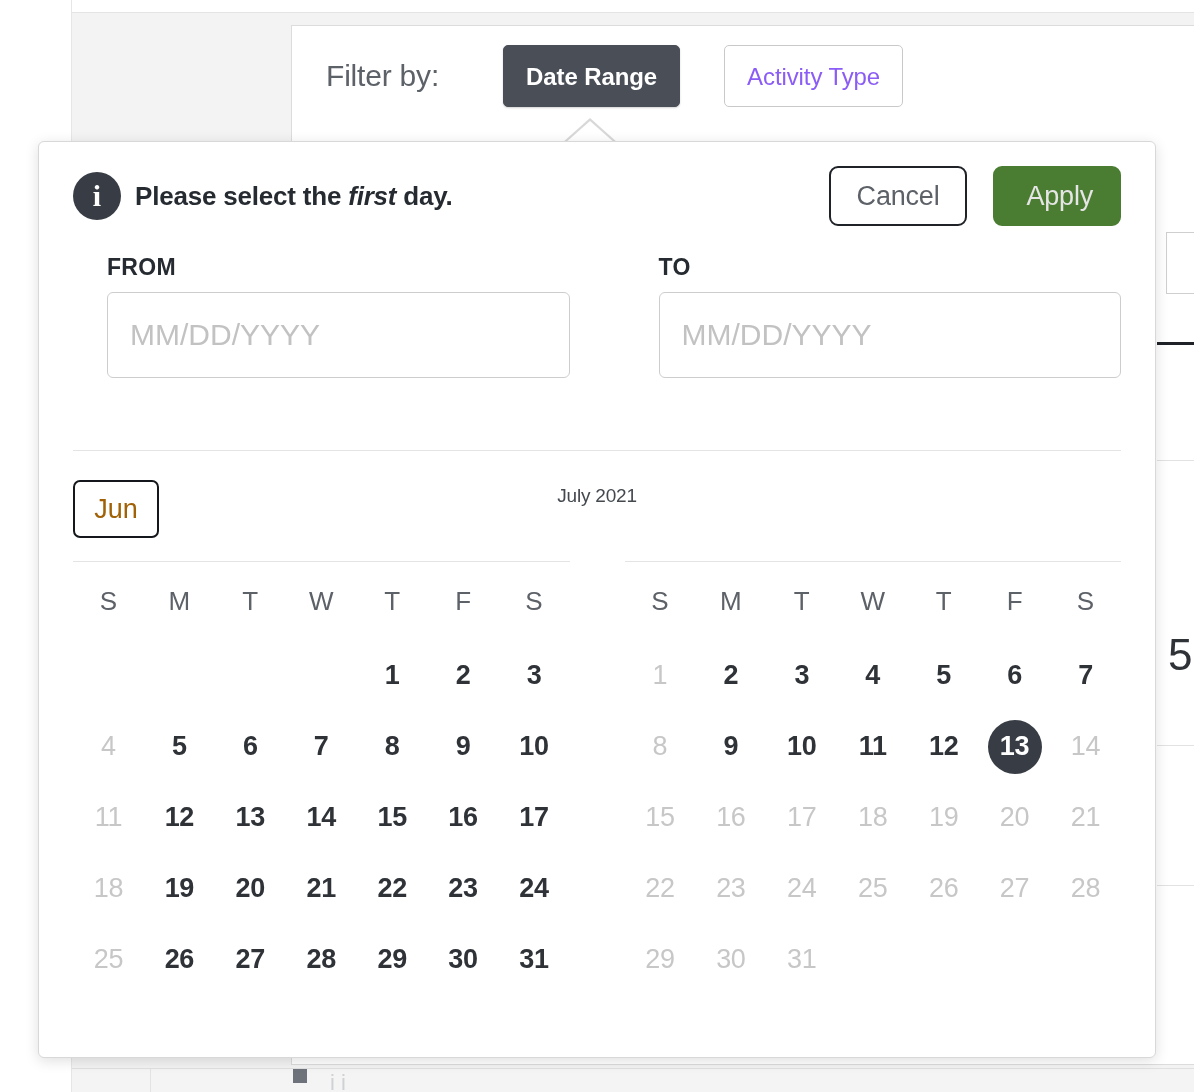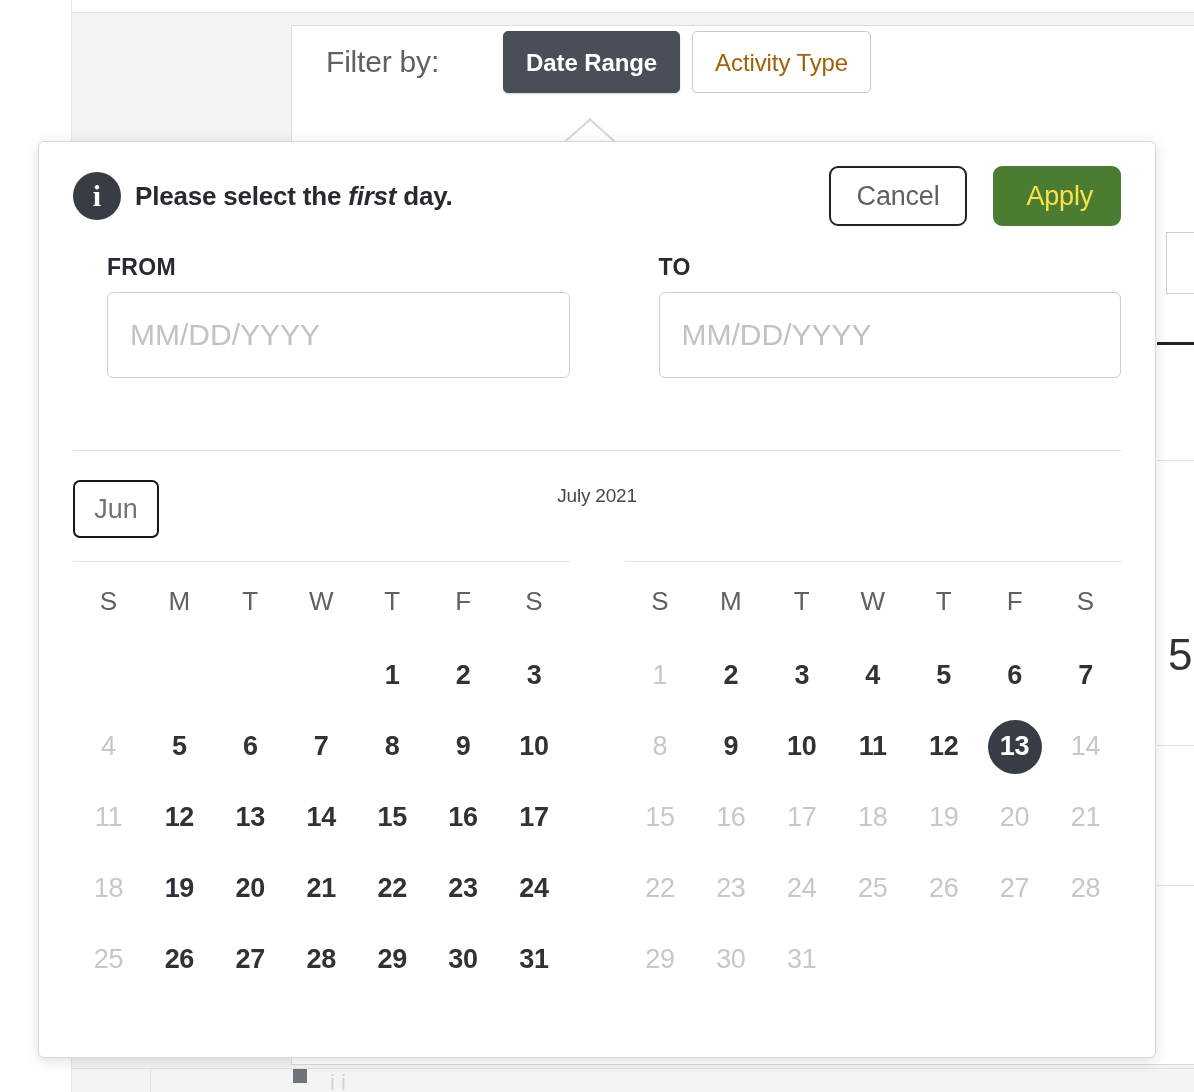--- a/index.html
+++ b/index.html
@@ -44,21 +44,21 @@
     left: 291px; top: 25px;
     width: 903px; height: 1040px;
     background: #ffffff;
     border: 1px solid #dcdcdc;
     border-right: none;
     box-sizing: border-box;
   }
 
   .filter-row {
     position: absolute;
-    left: 291px; top: 14px;
+    left: 291px; top: 28px;
     width: 903px; height: 95px;
     display: flex;
     align-items: center;
     padding-left: 35px;
     box-sizing: border-box;
   }
   .filter-label {
     font-size: 30px;
     color: #5d6168;
     margin-right: 24px;
@@ -76,23 +76,23 @@
   .chip-active {
     background: #4a4f57;
     color: #ffffff;
     border: 1px solid #4a4f57;
     font-weight: 600;
     box-shadow: 0 1px 2px rgba(0,0,0,0.18);
     margin-left: 40px;
   }
   .chip-idle {
     background: #ffffff;
-    color: #a16207;
+    color: #8b5cf6;
     border: 1px solid #c9c9c9;
-    margin-left: 12px;
+    margin-left: 44px;
   }
 
   
   .bg-stub {
     position: absolute;
     background: #ffffff;
     border: 1px solid #cfcfcf;
     box-sizing: border-box;
   }
   .bg-rule {
@@ -214,21 +214,21 @@
     justify-content: center;
     letter-spacing: -0.2px;
   }
   .btn-cancel {
     background: #ffffff;
     color: #5d6168;
     border: 2px solid #1f2328;
   }
   .btn-apply {
     background: #4a7d32;
-    color: #fde047;
+    color: #e5e5e5;
     border: 2px solid #4a7d32;
     padding-left: 31px;
   }
 
   
   .fields {
     display: flex;
     gap: 55px;
     margin-top: 4px;
   }
@@ -280,21 +280,21 @@
   }
   .month-btn {
     position: absolute;
     left: 0; top: 11px;
     height: 58px;
     min-width: 86px;
     padding: 0 16px;
     border: 2px solid #14181c;
     border-radius: 7px;
     background: #ffffff;
-    color: #737373;
+    color: #a16207;
     font-size: 27px;
     display: flex;
     align-items: center;
     justify-content: center;
     box-sizing: border-box;
   }
   .month-title {
     position: absolute;
     left: 0; right: 0; top: 16px;
     text-align: center;

